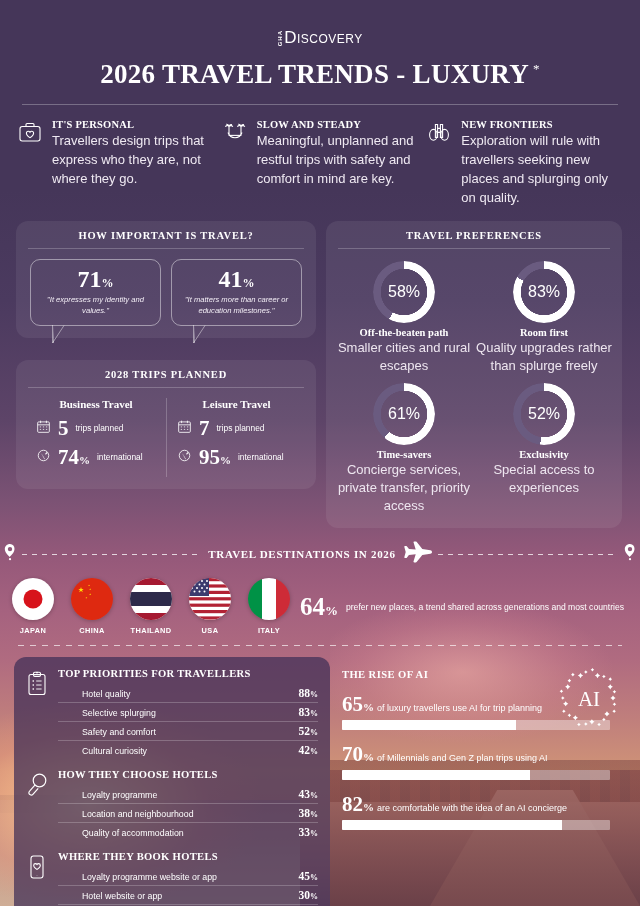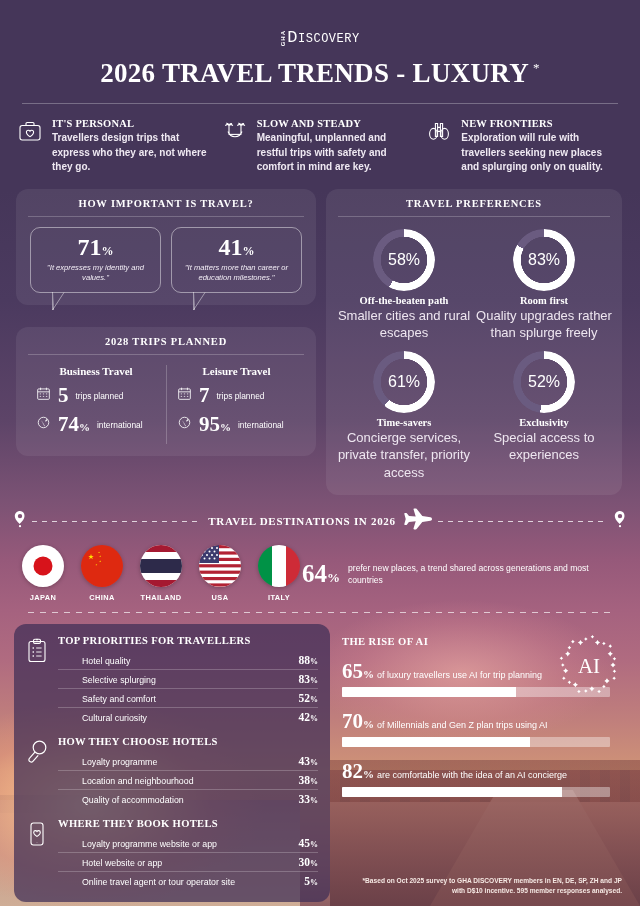--- a/index.html
+++ b/index.html
@@ -77,21 +77,21 @@
     display: flex; align-items: flex-start; justify-content: center;
     padding-top: 28px;
   }
   .logo-gha {
     font-family: "Liberation Sans", sans-serif;
     font-size: 6px; letter-spacing: 1px; font-weight: 700;
     writing-mode: vertical-rl; transform: rotate(180deg);
     margin-right: 1px; margin-top: 2px; line-height: 1;
   }
   .logo-name {
-    font-family: Liberation Mono, monospace;
+    font-family: Liberation Sans, sans-serif;
     font-size: 17px; letter-spacing: .5px;
     font-variant: small-caps;
   }
   h1.title {
     text-align: center;
     font-family: "Liberation Serif", serif;
     font-size: 27px;
     font-weight: 700;
     letter-spacing: .3px;
     margin-top: 11px;
@@ -110,21 +110,21 @@
   
   .intro {
     display: flex; padding: 14px 18px 0 18px; gap: 10px;
   }
   .intro-col { display: flex; gap: 8px; width: 33.33%; }
   .intro-ico { flex: 0 0 26px; padding-top: 2px; }
   .intro-h {
     font-family: "Liberation Serif", serif;
     font-weight: 700; font-size: 10.5px; letter-spacing: .2px; margin-bottom: 2px;
   }
-  .intro-p { font-size: 10px; line-height: 1.45; color: #efe9f2; font-weight: bold; }
+  .intro-p { font-size: 13px; line-height: 1.45; color: #efe9f2; }
 
   
   .panels { display: flex; gap: 10px; padding: 14px 16px 0 16px; }
   .col-left { width: 300px; }
   .col-right { width: 296px; }
   .panel {
     background: rgba(255,255,255,.07);
     border-radius: 12px;
     padding: 9px 10px 12px 10px;
   }
@@ -200,21 +200,21 @@
     width: 48px; height: 48px; border-radius: 50%;
     display: flex; align-items: center; justify-content: center;
   }
   .d-title {
     font-family: "Liberation Serif", serif; font-weight: 700;
     font-size: 10.5px; margin-bottom: 1px;
   }
   .d-sub { font-size: 13px; line-height: 1.35; color: #eee6f0; }
 
   
-  .dest { position: relative; margin-top: 13px; padding: 0 14px; }
+  .dest { position: relative; margin-top: 13px; padding: 0 4px; }
   .dest-top { display: flex; align-items: center; gap: 6px; }
   .dash { flex: 1; height: 1px; background: repeating-linear-gradient(90deg, rgba(255,255,255,.75) 0 5px, transparent 5px 10px); }
   .dest-title {
     font-family: "Liberation Serif", serif; font-weight: 700;
     font-size: 11px; letter-spacing: .7px; white-space: nowrap;
   }
   .dest-body { display: flex; align-items: center; margin-top: 11px; padding: 0 6px; }
   .flags { display: flex; gap: 13px; }
   .flag-item { text-align: center; width: 46px; }
   .flag {

